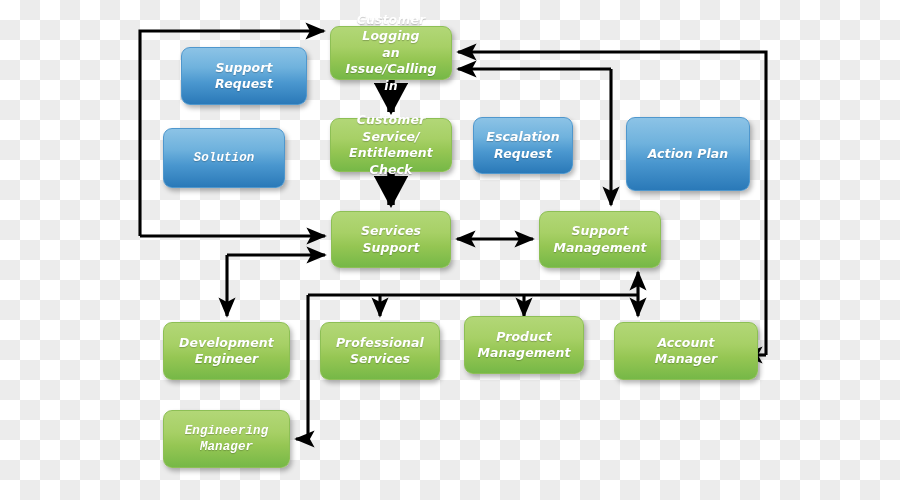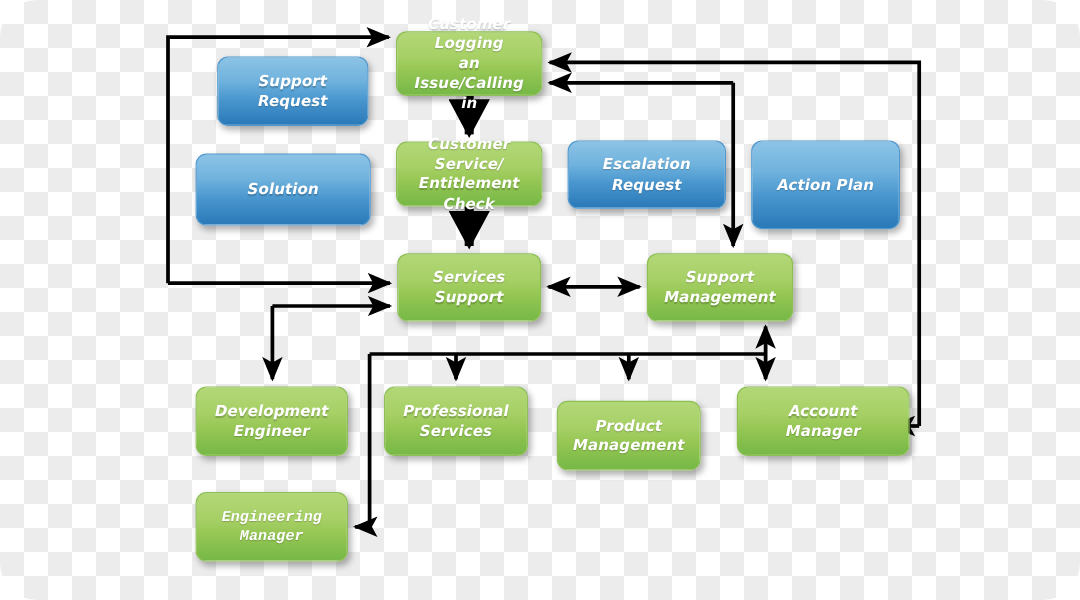--- a/index.html
+++ b/index.html
@@ -16,21 +16,20 @@
     position: relative;
     width: 900px;
     height: 500px;
     
     background-color: #ffffff;
     background-image:
       linear-gradient(45deg, #ececec 25%, transparent 25%, transparent 75%, #ececec 75%),
       linear-gradient(45deg, #ececec 25%, transparent 25%, transparent 75%, #ececec 75%);
     background-size: 40px 40px;
     background-position: 0 0, 20px 20px;
-    border-radius: 31px;
   }
   #edges {
     position: absolute;
     left: 0;
     top: 0;
     width: 900px;
     height: 500px;
     pointer-events: none;
   }
   .node {
@@ -106,24 +105,24 @@
 an Issue/Calling in</span>
       </div>
       <div class="node blue" style="left: 181px; top: 47px; width: 126px; height: 58px;">
         <span class="label">Support
 Request</span>
       </div>
       <div class="node green" style="left: 330px; top: 118px; width: 122px; height: 54px;">
         <span class="label">Customer Service/
 Entitlement Check</span>
       </div>
-      <div class="node blue" style="left: 163px; top: 128px; width: 146px; height: 60px;">
+      <div class="node blue" style="left: 163px; top: 128px; width: 122px; height: 60px; font-family: Liberation Mono, monospace;">
         <span class="label">Solution</span>
       </div>
-      <div class="node blue" style="left: 473px; top: 117px; width: 132px; height: 57px;">
+      <div class="node blue" style="left: 473px; top: 117px; width: 100px; height: 57px;">
         <span class="label">Escalation
 Request</span>
       </div>
       <div class="node blue" style="left: 626px; top: 117px; width: 124px; height: 74px;">
         <span class="label">Action Plan</span>
       </div>
       <div class="node green" style="left: 331px; top: 211px; width: 120px; height: 57px;">
         <span class="label">Services
 Support</span>
       </div>
@@ -132,21 +131,21 @@
 Management</span>
       </div>
       <div class="node green" style="left: 163px; top: 322px; width: 127px; height: 58px;">
         <span class="label">Development
 Engineer</span>
       </div>
       <div class="node green" style="left: 320px; top: 322px; width: 120px; height: 58px;">
         <span class="label">Professional
 Services</span>
       </div>
-      <div class="node green" style="left: 464px; top: 334px; width: 120px; height: 58px;">
+      <div class="node green" style="left: 464px; top: 316px; width: 120px; height: 58px;">
         <span class="label">Product
 Management</span>
       </div>
       <div class="node green" style="left: 614px; top: 322px; width: 144px; height: 58px;">
         <span class="label">Account
 Manager</span>
       </div>
       <div class="node green" style="left: 163px; top: 410px; width: 127px; height: 58px; font-family: Liberation Mono, monospace;">
         <span class="label">Engineering
 Manager</span>

